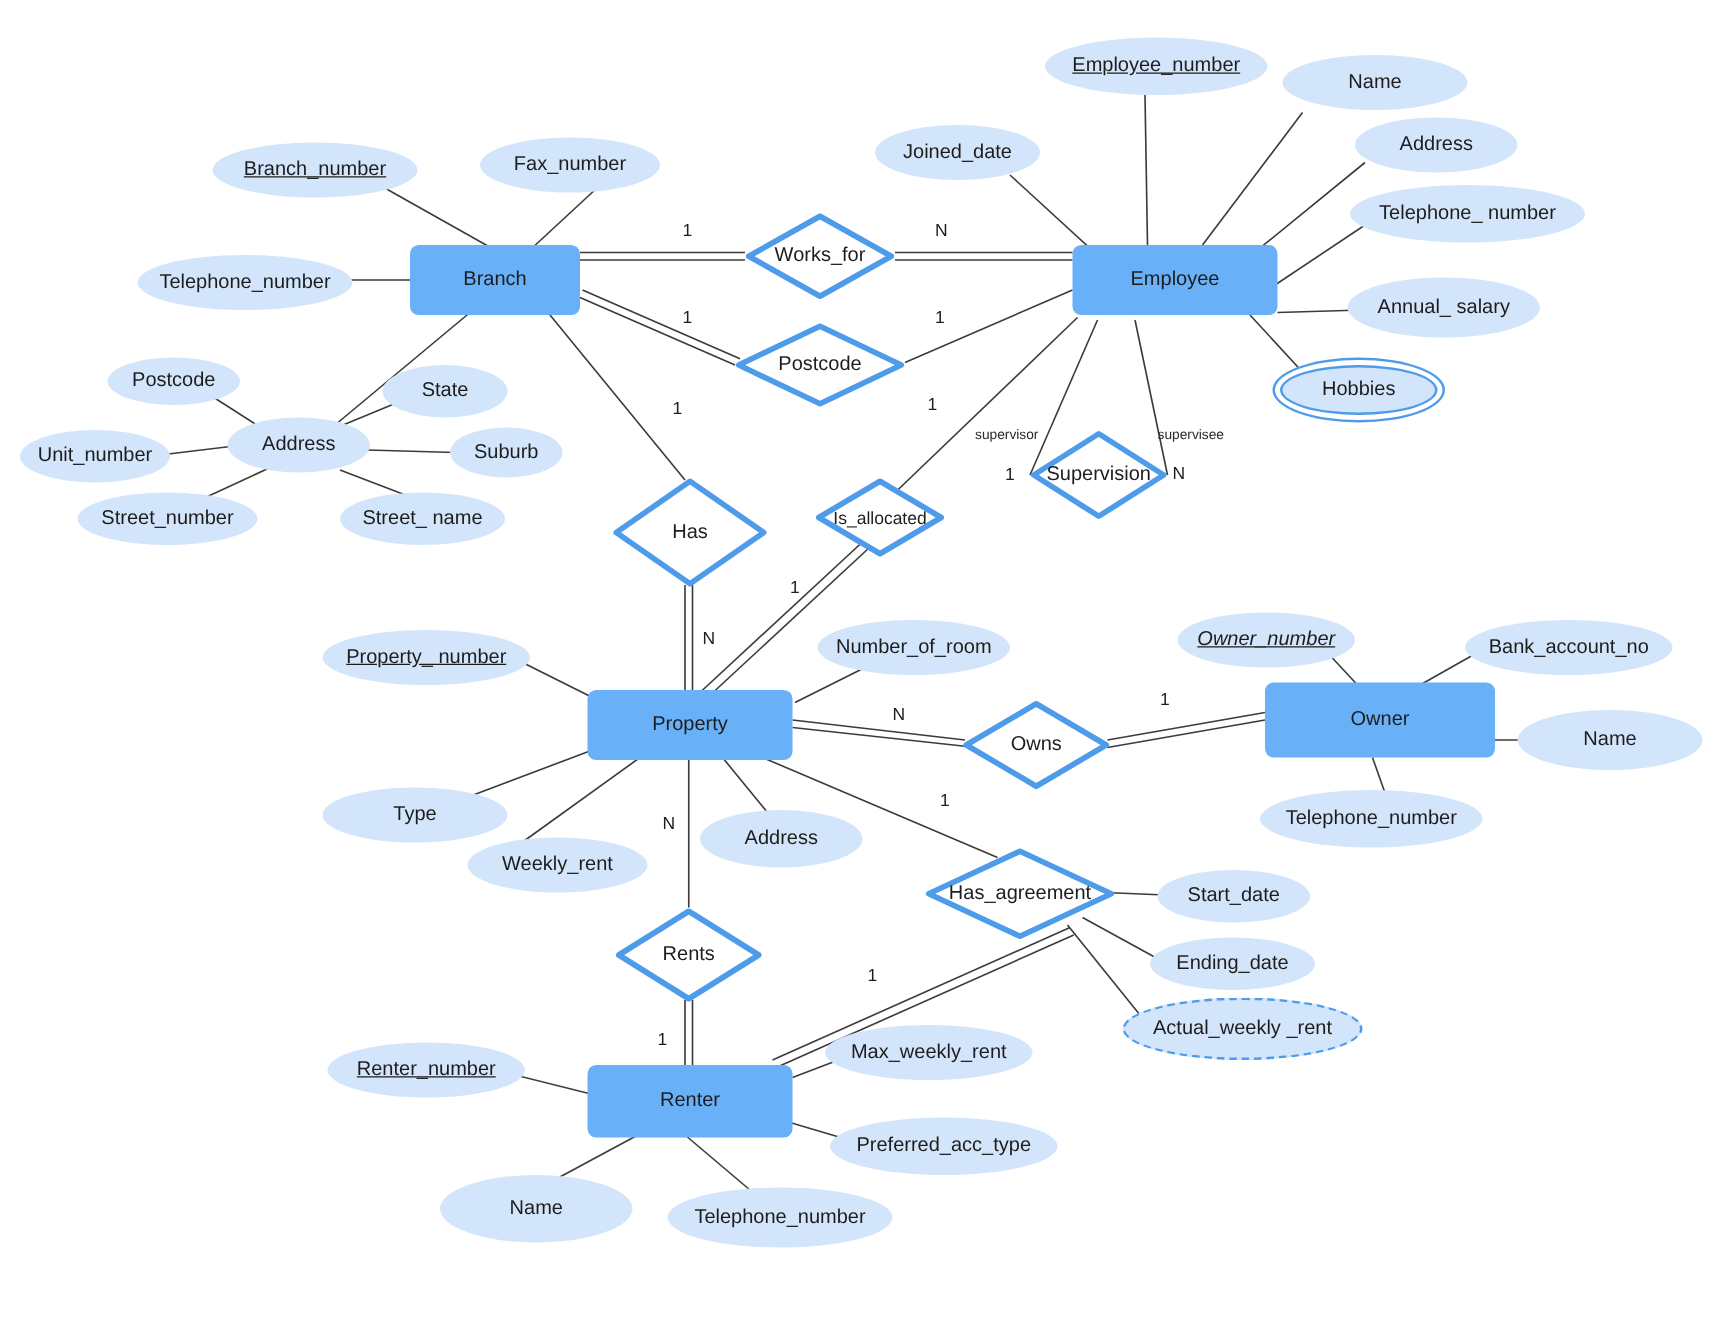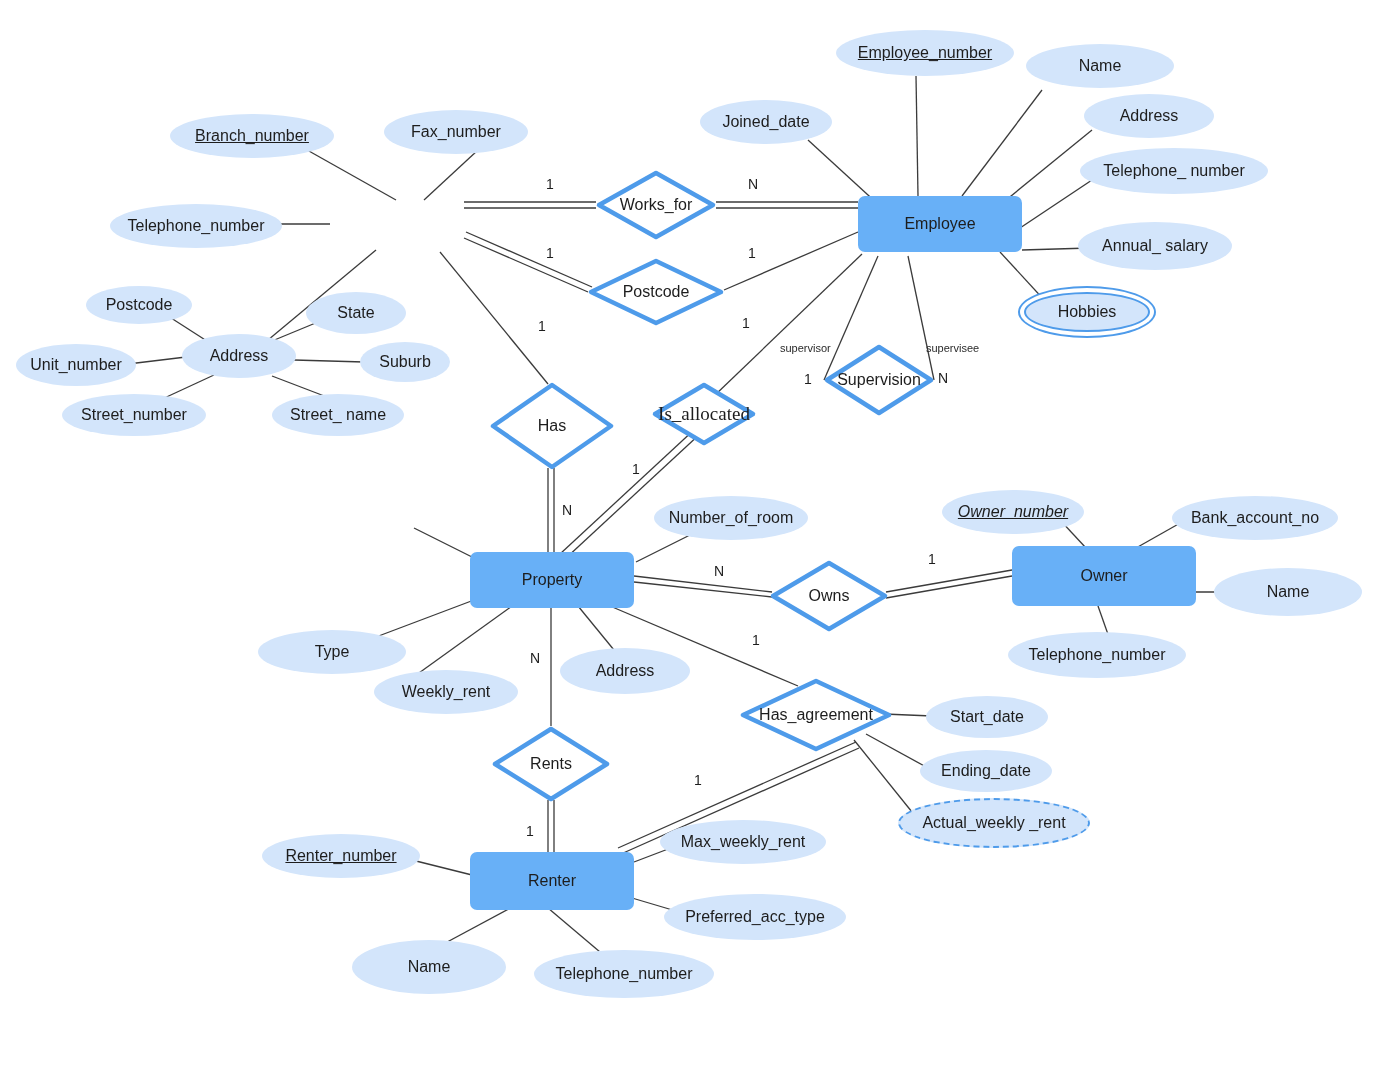--- a/index.html
+++ b/index.html
@@ -36,21 +36,21 @@
   }
 
   
   .rel{position:absolute;z-index:6;}
   .rel svg{position:absolute;left:0;top:0;overflow:visible;}
   .rel .rel-label{
     position:absolute;left:0;top:0;width:100%;height:100%;
     display:flex;align-items:center;justify-content:center;
     font-size:16px;color:#1d1d1d;white-space:nowrap;
   }
-  .rel.small .rel-label{font-size:19px;font-family:Liberation Serif, serif;}
+  .rel.small .rel-label{font-size:14px;}
 
   
   .card{
     position:absolute;font-size:14px;color:#1d1d1d;z-index:7;
     white-space:nowrap;
   }
   .role{
     position:absolute;font-size:11px;color:#2a2a2a;z-index:7;
     white-space:nowrap;
   }
@@ -136,20 +136,23 @@
       <line x1="554" y1="800" x2="554" y2="854"></line>
 
       <line x1="476" y1="876" x2="404" y2="858"></line>
       <line x1="634" y1="862" x2="676" y2="846"></line>
       <line x1="632" y1="898" x2="686" y2="914"></line>
       <line x1="514" y1="906" x2="436" y2="948"></line>
       <line x1="548" y1="908" x2="600" y2="952"></line>
     </g>
   </svg>
 
+  <div class="entity" style="left:328px;top:196px;width:136px;height:56px;">
+    <span>Branch</span>
+  </div>
 
   <div class="entity" style="left:858px;top:196px;width:164px;height:56px;">
     <span>Employee</span>
   </div>
 
   <div class="entity" style="left:470px;top:552px;width:164px;height:56px;">
     <span>Property</span>
   </div>
 
   <div class="entity" style="left:1012px;top:546px;width:184px;height:60px;justify-content:center;">
@@ -263,20 +266,23 @@
   <div class="attr" style="left:1080px;top:148px;width:188px;height:46px;">
     <span>Telephone_ number</span>
   </div>
   <div class="attr" style="left:1078px;top:222px;width:154px;height:48px;">
     <span>Annual_ salary</span>
   </div>
   <div class="attr multi" style="left:1024px;top:292px;width:122px;height:36px;">
     <span>Hobbies</span>
   </div>
 
+  <div class="attr key" style="left:258px;top:504px;width:166px;height:44px;">
+    <span>Property_ number</span>
+  </div>
   <div class="attr" style="left:654px;top:496px;width:154px;height:44px;">
     <span>Number_of_room</span>
   </div>
   <div class="attr" style="left:258px;top:630px;width:148px;height:44px;">
     <span>Type</span>
   </div>
   <div class="attr" style="left:374px;top:670px;width:144px;height:44px;">
     <span>Weekly_rent</span>
   </div>
   <div class="attr" style="left:560px;top:648px;width:130px;height:46px;">

